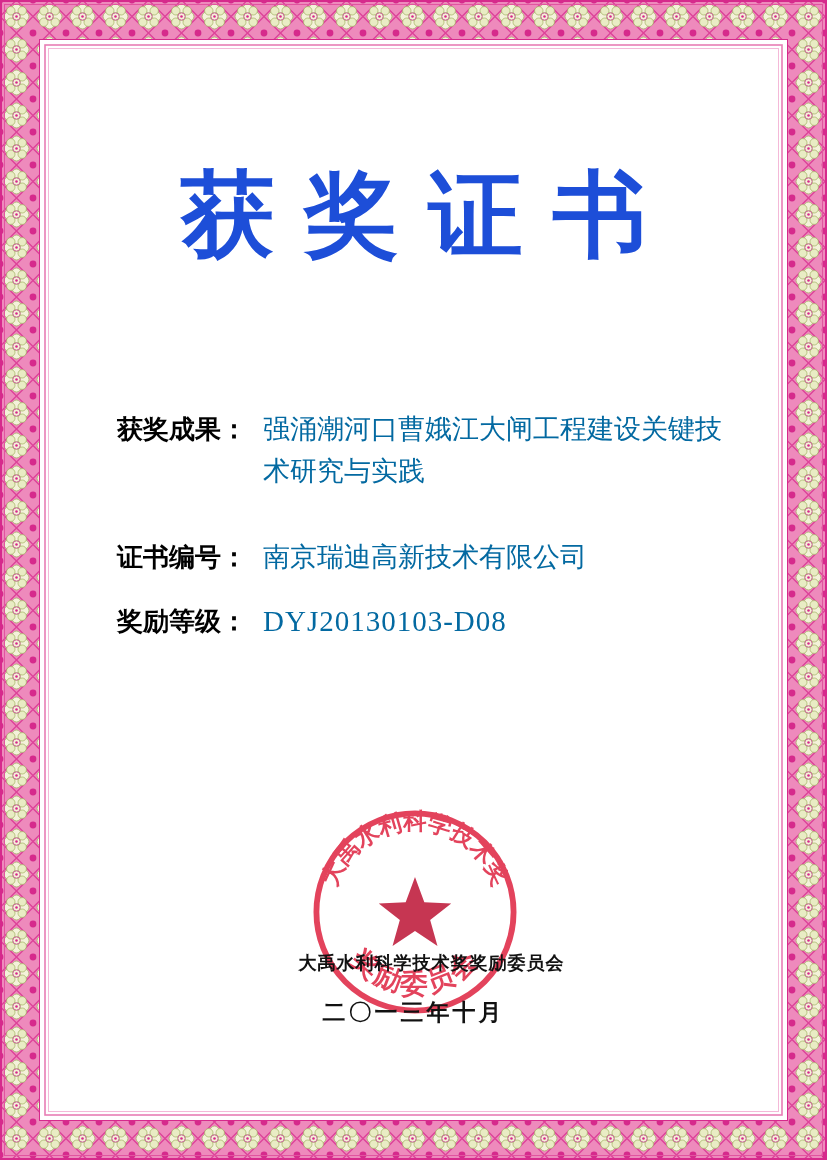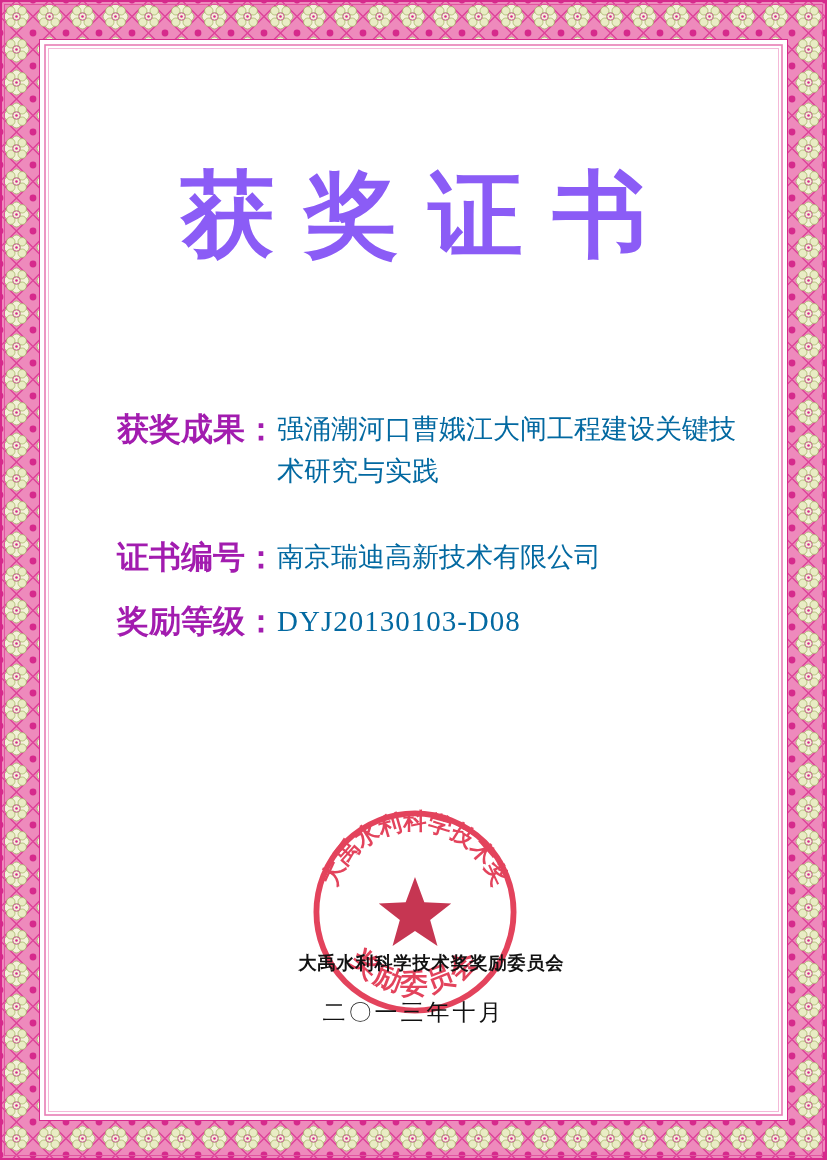--- a/index.html
+++ b/index.html
@@ -17,40 +17,40 @@
     pointer-events: none;
   }
   .title-wrap {
     position: absolute; left: 0; top: 152px; width: 827px;
     text-align: center; z-index: 2;
   }
   .title-text {
     font-family: "Liberation Serif", serif;
     font-weight: bold;
     font-size: 94px;
-    color: #8b5cf6;
+    color: #1d4ed8;
     letter-spacing: 30px;
     margin-right: -30px;
     white-space: nowrap;
   }
   .fields {
     position: absolute; left: 117px; top: 408px; width: 630px; z-index: 2;
   }
   .field-row {
     display: flex;
     align-items: flex-start;
     margin-bottom: 22px;
   }
   .field-label {
     flex: 0 0 146px;
     font-family: "Liberation Sans", sans-serif;
     font-weight: bold;
-    font-size: 32px;
+    font-size: 26px;
     line-height: 42px;
-    color: #a21caf;
+    color: #000000;
     white-space: nowrap;
   }
   .field-value {
     width: 494px;
     font-family: "Liberation Serif", serif;
     font-size: 27px;
     line-height: 42px;
     color: #0369a1;
     word-break: break-all;
     white-space: pre-wrap;
@@ -91,20 +91,21 @@
     margin-left: 18px;
   }
   .date-line {
     position: absolute; left: 0; top: 997px; width: 827px;
     text-align: center;
     font-family: "Liberation Serif", serif;
     font-size: 23px;
     color: #111111;
     letter-spacing: 3px;
     z-index: 3;
+    font-weight: bold;
   }
 </style>
 </head>
 <body>
 
 <svg class="border-frame" viewBox="0 0 827 1160" xmlns="http://www.w3.org/2000/svg">
   <defs>
     <pattern id="lace" width="33" height="33" patternUnits="userSpaceOnUse">
       <rect width="33" height="33" fill="#ee8abc"></rect>
       <path d="M16.5,0 L33,16.5 L16.5,33 L0,16.5 Z" fill="none" stroke="#d62a8c" stroke-width="1.4" opacity="0.75"></path>

